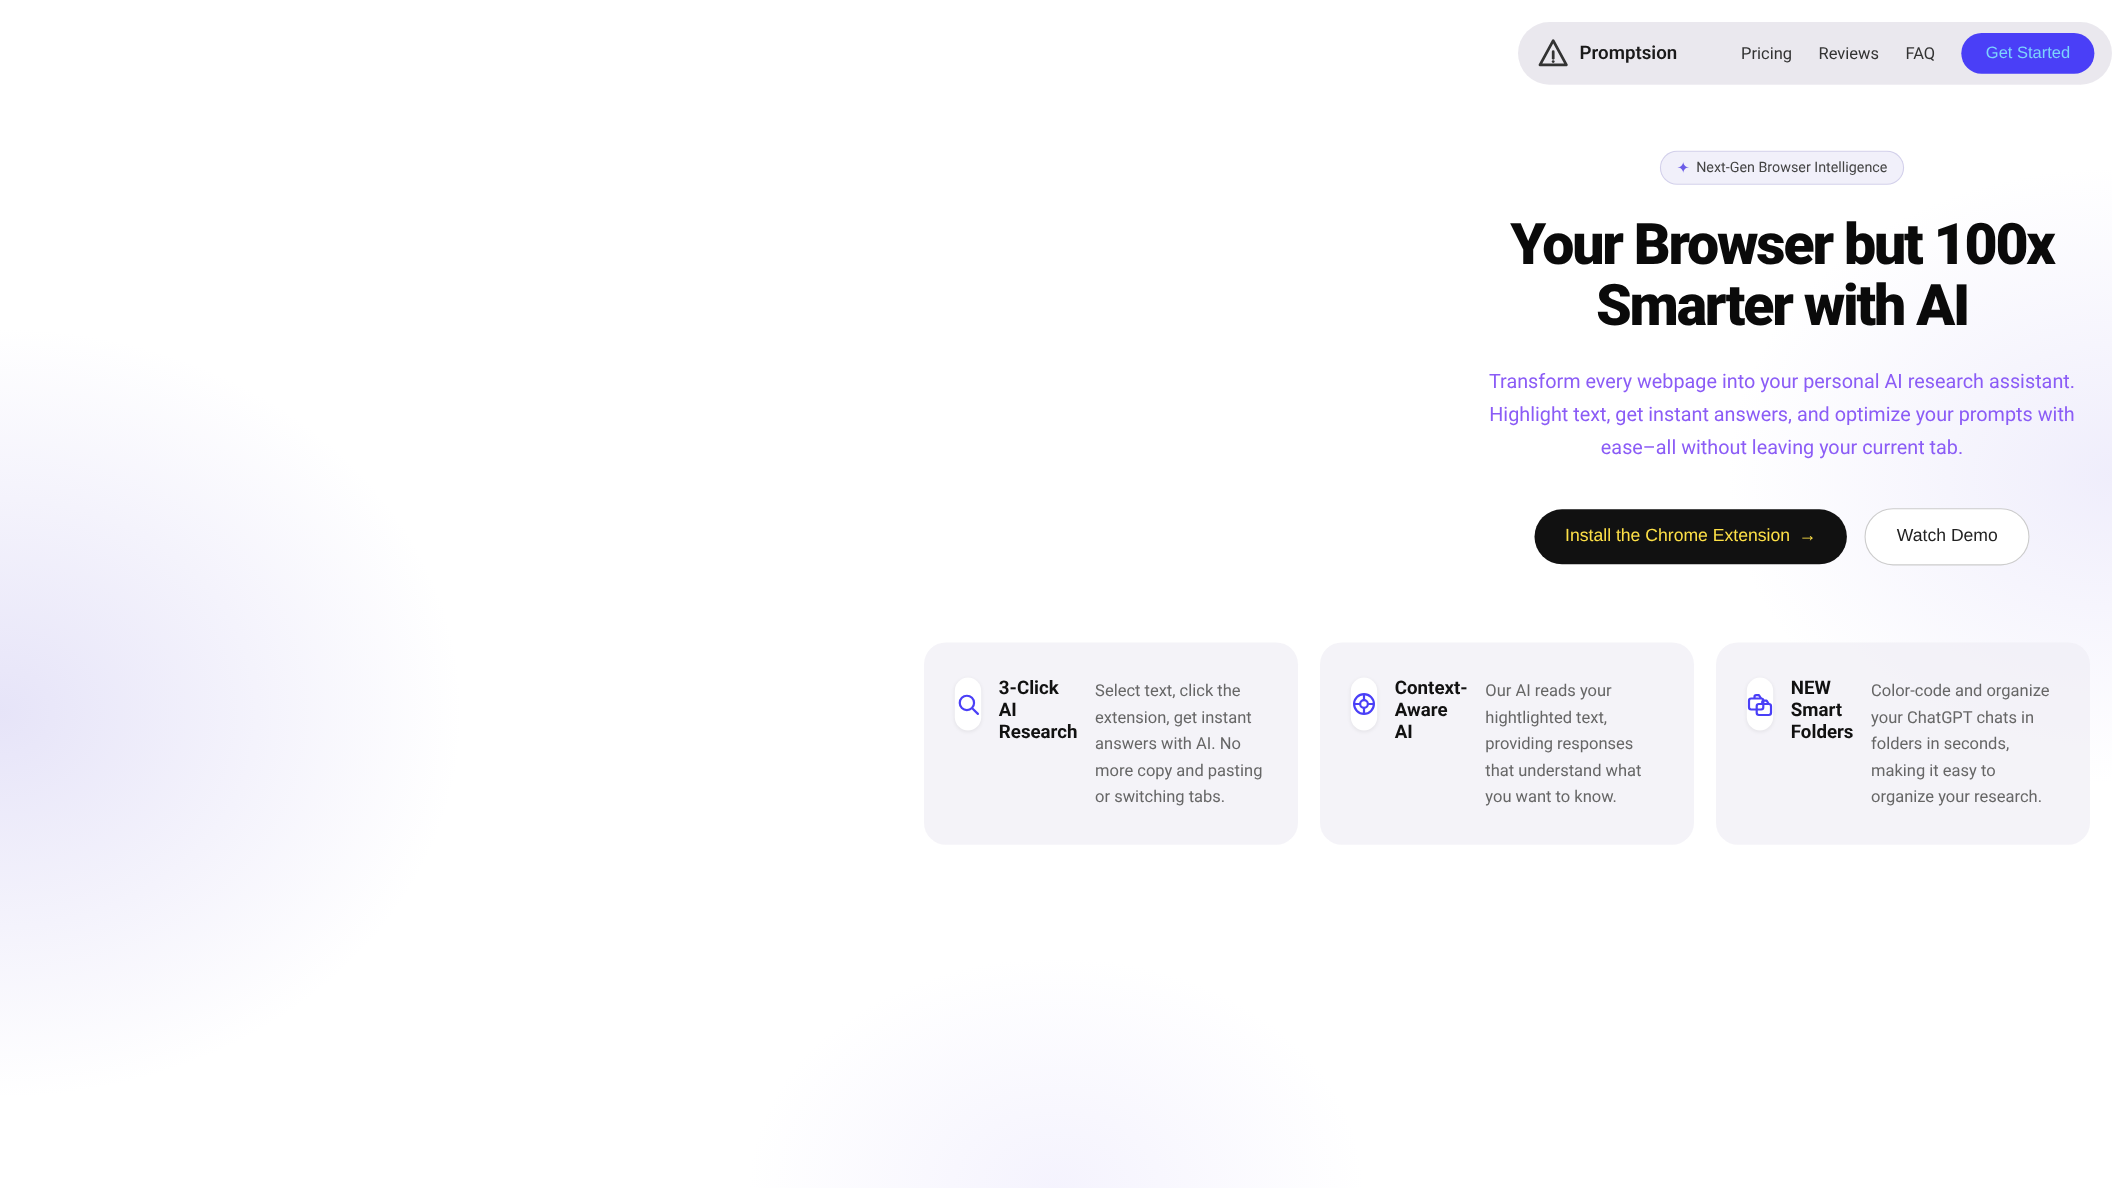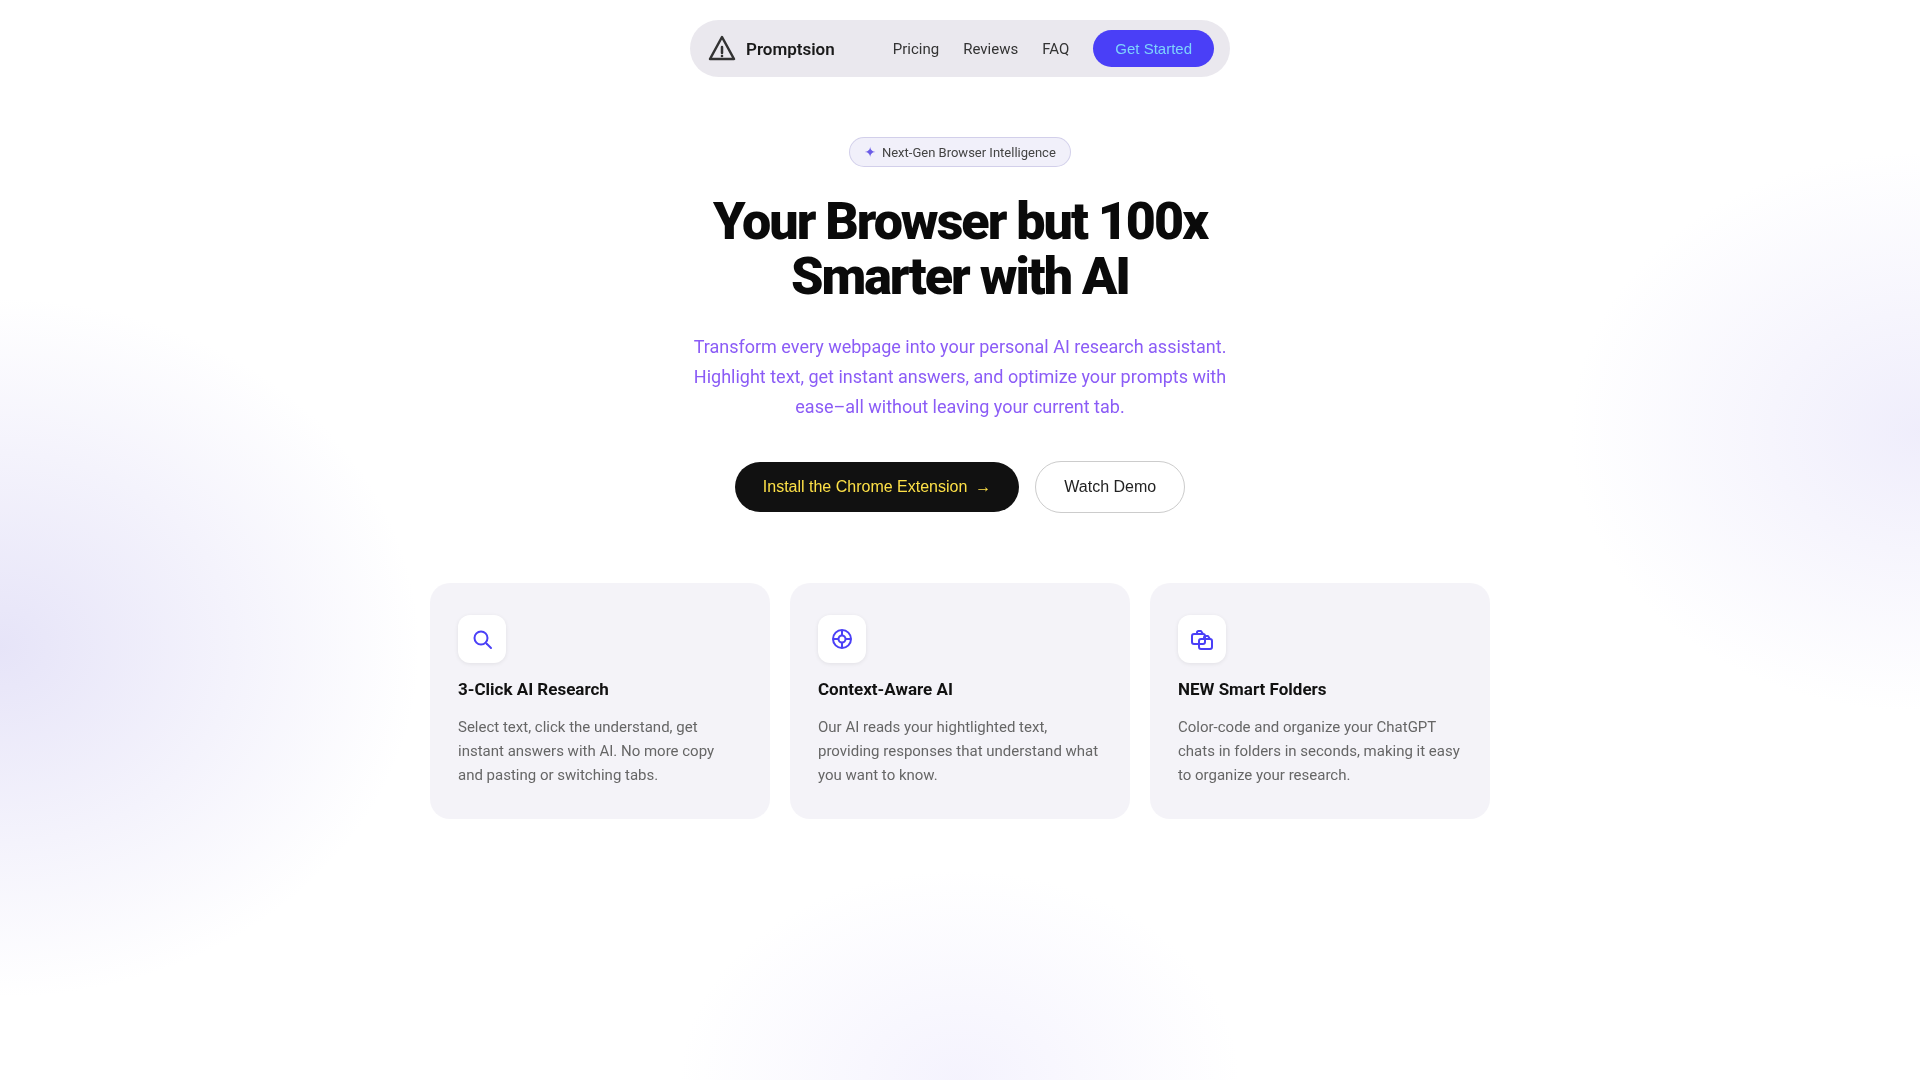--- a/index.html
+++ b/index.html
@@ -31,21 +31,21 @@
         radial-gradient(ellipse 400px 300px at 50% 100%, rgba(220, 215, 250, 0.3) 0%, transparent 70%);
       pointer-events: none;
       z-index: 0;
     }
 
     .page-wrapper {
       position: relative;
       z-index: 1;
       display: flex;
       flex-direction: column;
-      align-items: center;
+      align-items: flex-end;
       padding-top: 20px;
     }
 
     
     .navbar {
       width: 540px;
       background: rgba(230, 228, 235, 0.85);
       backdrop-filter: blur(10px);
       border-radius: 50px;
       padding: 10px 16px;
@@ -186,21 +186,21 @@
       width: 100%;
       padding: 0 20px;
     }
 
     .feature-card {
       flex: 1;
       background: rgba(240, 238, 245, 0.7);
       border-radius: 20px;
       padding: 32px 28px;
       display: flex;
-      flex-direction: column;
+      flex-direction: row;
       gap: 16px;
     }
 
     .feature-icon-wrap {
       width: 48px;
       height: 48px;
       background: white;
       border-radius: 12px;
       display: flex;
       align-items: center;
@@ -274,21 +274,21 @@
   <div class="feature-cards">
 
     <div class="feature-card">
       <div class="feature-icon-wrap">
         <svg width="24" height="24" viewBox="0 0 24 24" fill="none" xmlns="http://www.w3.org/2000/svg">
           <circle cx="11" cy="11" r="6.5" stroke="#4a3ff7" stroke-width="2"></circle>
           <line x1="16.5" y1="16.5" x2="21" y2="21" stroke="#4a3ff7" stroke-width="2" stroke-linecap="round"></line>
         </svg>
       </div>
       <div class="feature-title">3-Click AI Research</div>
-      <div class="feature-desc">Select text, click the understand, get instant answers with AI. No more copy and pasting or switching tabs.</div>
+      <div class="feature-desc">Select text, click the extension, get instant answers with AI. No more copy and pasting or switching tabs.</div>
     </div>
 
     <div class="feature-card">
       <div class="feature-icon-wrap">
         <svg width="24" height="24" viewBox="0 0 24 24" fill="none" xmlns="http://www.w3.org/2000/svg">
           <circle cx="12" cy="12" r="9" stroke="#4a3ff7" stroke-width="2"></circle>
           <circle cx="12" cy="12" r="3.5" stroke="#4a3ff7" stroke-width="2"></circle>
           <line x1="12" y1="3" x2="12" y2="8.5" stroke="#4a3ff7" stroke-width="2"></line>
           <line x1="12" y1="15.5" x2="12" y2="21" stroke="#4a3ff7" stroke-width="2"></line>
           <line x1="3" y1="12" x2="8.5" y2="12" stroke="#4a3ff7" stroke-width="2"></line>

